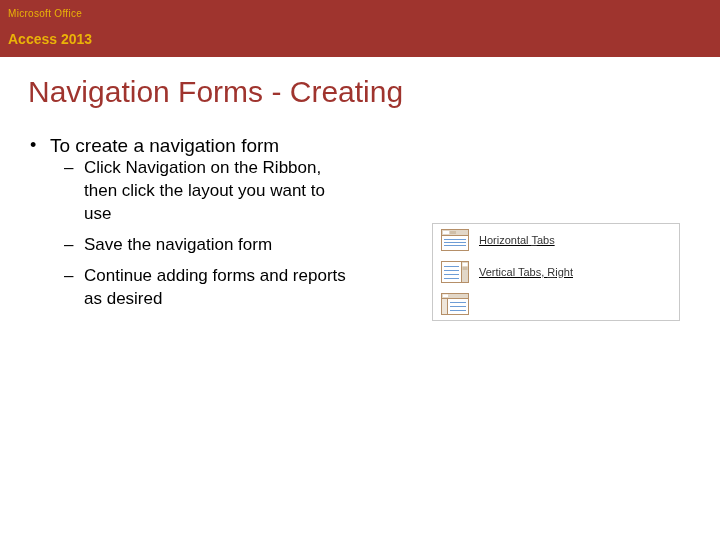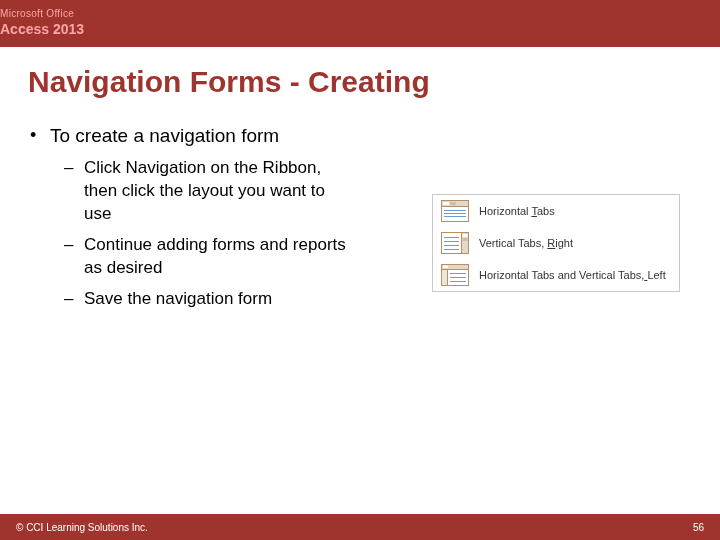--- a/index.html
+++ b/index.html
@@ -1,33 +1,33 @@
 <!DOCTYPE html>
 <html><head>
 <meta charset="utf-8">
 <style>
   * { box-sizing: border-box; margin: 0; padding: 0; }
   html, body { width: 720px; height: 540px; font-family: "Segoe UI", Arial, sans-serif; background: #fff; }
   .slide { width: 720px; height: 540px; position: relative; overflow: hidden; }
 
-  .topbar { background: #9f342e; color: #fca5a5; padding: 8px 0 10px; }
+  .topbar { background: #9f342e; color: #eab308; padding: 8px 8px 10px; }
   .topbar-small { font-size: 10px; font-weight: 400; letter-spacing: 0.3px; }
-  .topbar-product { font-size: 14px; font-weight: 700; margin-top: 2px; }
+  .topbar-product { font-size: 14px; font-weight: 700; margin-top: 12px; }
 
-  .title { color: #9f342e; font-size: 30px; font-weight: 700; padding: 18px 28px 8px; }
+  .title { color: #9f342e; font-size: 30px; font-weight: 400; padding: 18px 28px 8px; }
 
   .content { padding: 18px 28px 0; display: flex; gap: 38px; }
   .textcol { flex: 1 1 340px; }
-  .imgcol { flex: 0 0 260px; display: flex; align-items: center; padding-top: 40px;}
+  .imgcol { flex: 0 0 260px; display: flex; align-items: flex-end; padding-top: 40px; text-decoration: underline;}
 
   ul.main { list-style: none; }
   ul.main > li { position: relative; padding-left: 22px; font-size: 19px; margin-bottom: 10px; }
   ul.main > li::before { content: "•"; position: absolute; left: 2px; top: 0; font-size: 18px; }
 
-  ul.sub { list-style: none; margin-top: 10px; }
+  ul.sub { list-style: none; }
   ul.sub > li { position: relative; padding-left: 34px; font-size: 17px; line-height: 1.35; margin-bottom: 8px; max-width: 300px;}
   ul.sub > li::before { content: "–"; position: absolute; left: 14px; top: 0; font-size: 17px; }
 
   .navmenu { border: 1px solid #c9c9c9; width: 248px; background: #fff; }
   .navrow { display: flex; align-items: center; gap: 10px; padding: 5px 8px; font-size: 11px; color: #333; }
   .navrow .ic { width: 28px; height: 22px; flex: 0 0 28px; }
   .navrow .lbl u { text-decoration: underline; }
 
   svg { display: block; }
 
@@ -45,22 +45,22 @@
 
   <div class="title">Navigation Forms - Creating</div>
 
   <div class="content">
     <div class="textcol">
       <ul class="main">
         <li>
           <span>To create a navigation form</span>
           <ul class="sub">
             <li>Click Navigation on the Ribbon, then click the layout you want to use</li>
+            <li>Save the navigation form</li>
             <li>Continue adding forms and reports as desired</li>
-            <li>Save the navigation form</li>
           </ul>
         </li>
       </ul>
     </div>
 
     <div class="imgcol">
       <div class="navmenu">
 
         <div class="navrow">
           <span class="ic">
@@ -100,26 +100,21 @@
             <svg viewBox="0 0 28 22">
                 <rect x="0.5" y="0.5" width="27" height="21" fill="#fff" stroke="#b58f68"></rect>
                 <rect x="0.5" y="0.5" width="27" height="5" fill="#e2d7c8" stroke="#b58f68"></rect>
                 <rect x="0.5" y="5.5" width="6" height="16" fill="#efe6da" stroke="#b58f68"></rect>
                 <rect x="2" y="1.5" width="5" height="2.5" fill="#fff"></rect>
                 <rect x="9" y="9" width="16" height="1" fill="#6e9dd6"></rect>
                 <rect x="9" y="13" width="16" height="1" fill="#6e9dd6"></rect>
                 <rect x="9" y="17" width="16" height="1" fill="#6e9dd6"></rect>
               </svg>
           </span>
-          <span class="lbl">Horizontal Tabs and Vertical Tabs,<u> </u>Left</span>
         </div>
 
 
       </div>
     </div>
   </div>
 
-  <div class="bottombar">
-    <span>© CCI Learning Solutions Inc.</span>
-    <span>56</span>
-  </div>
 
 </div>
 
 </body></html>

